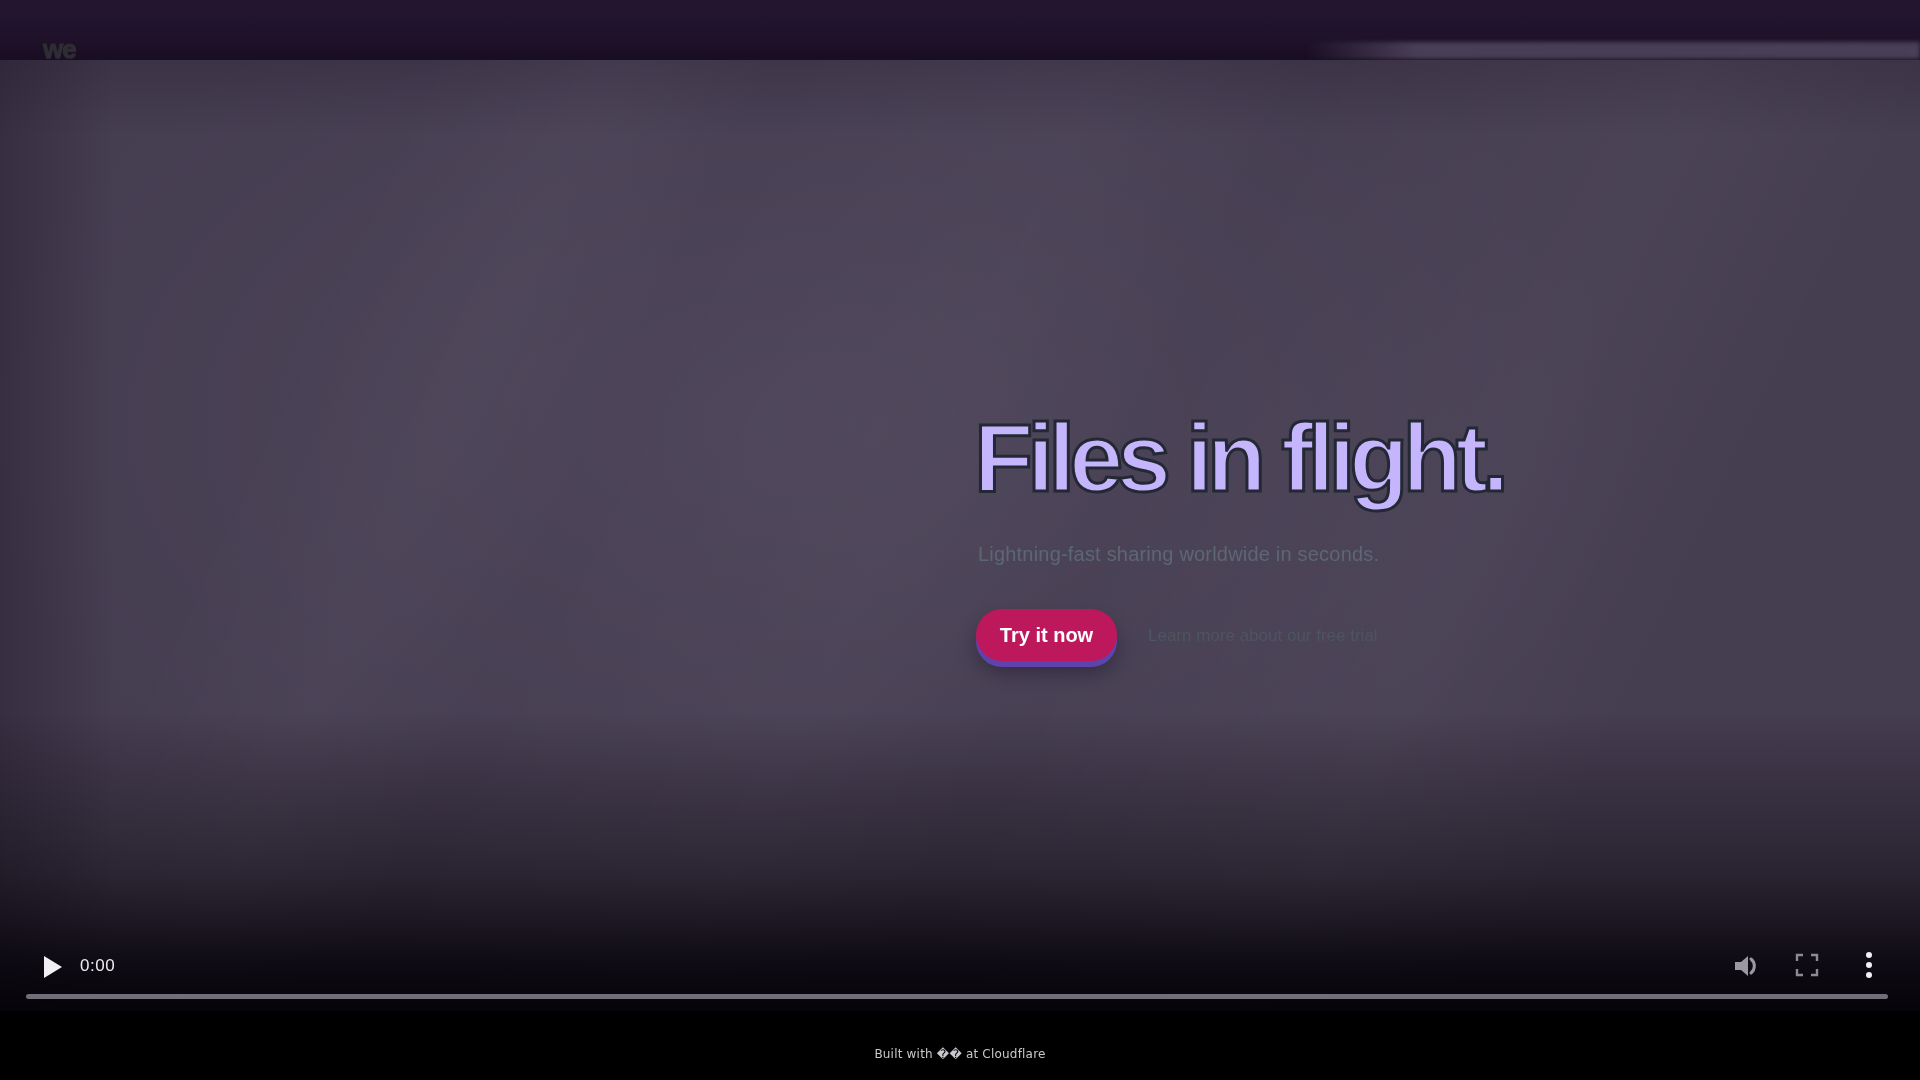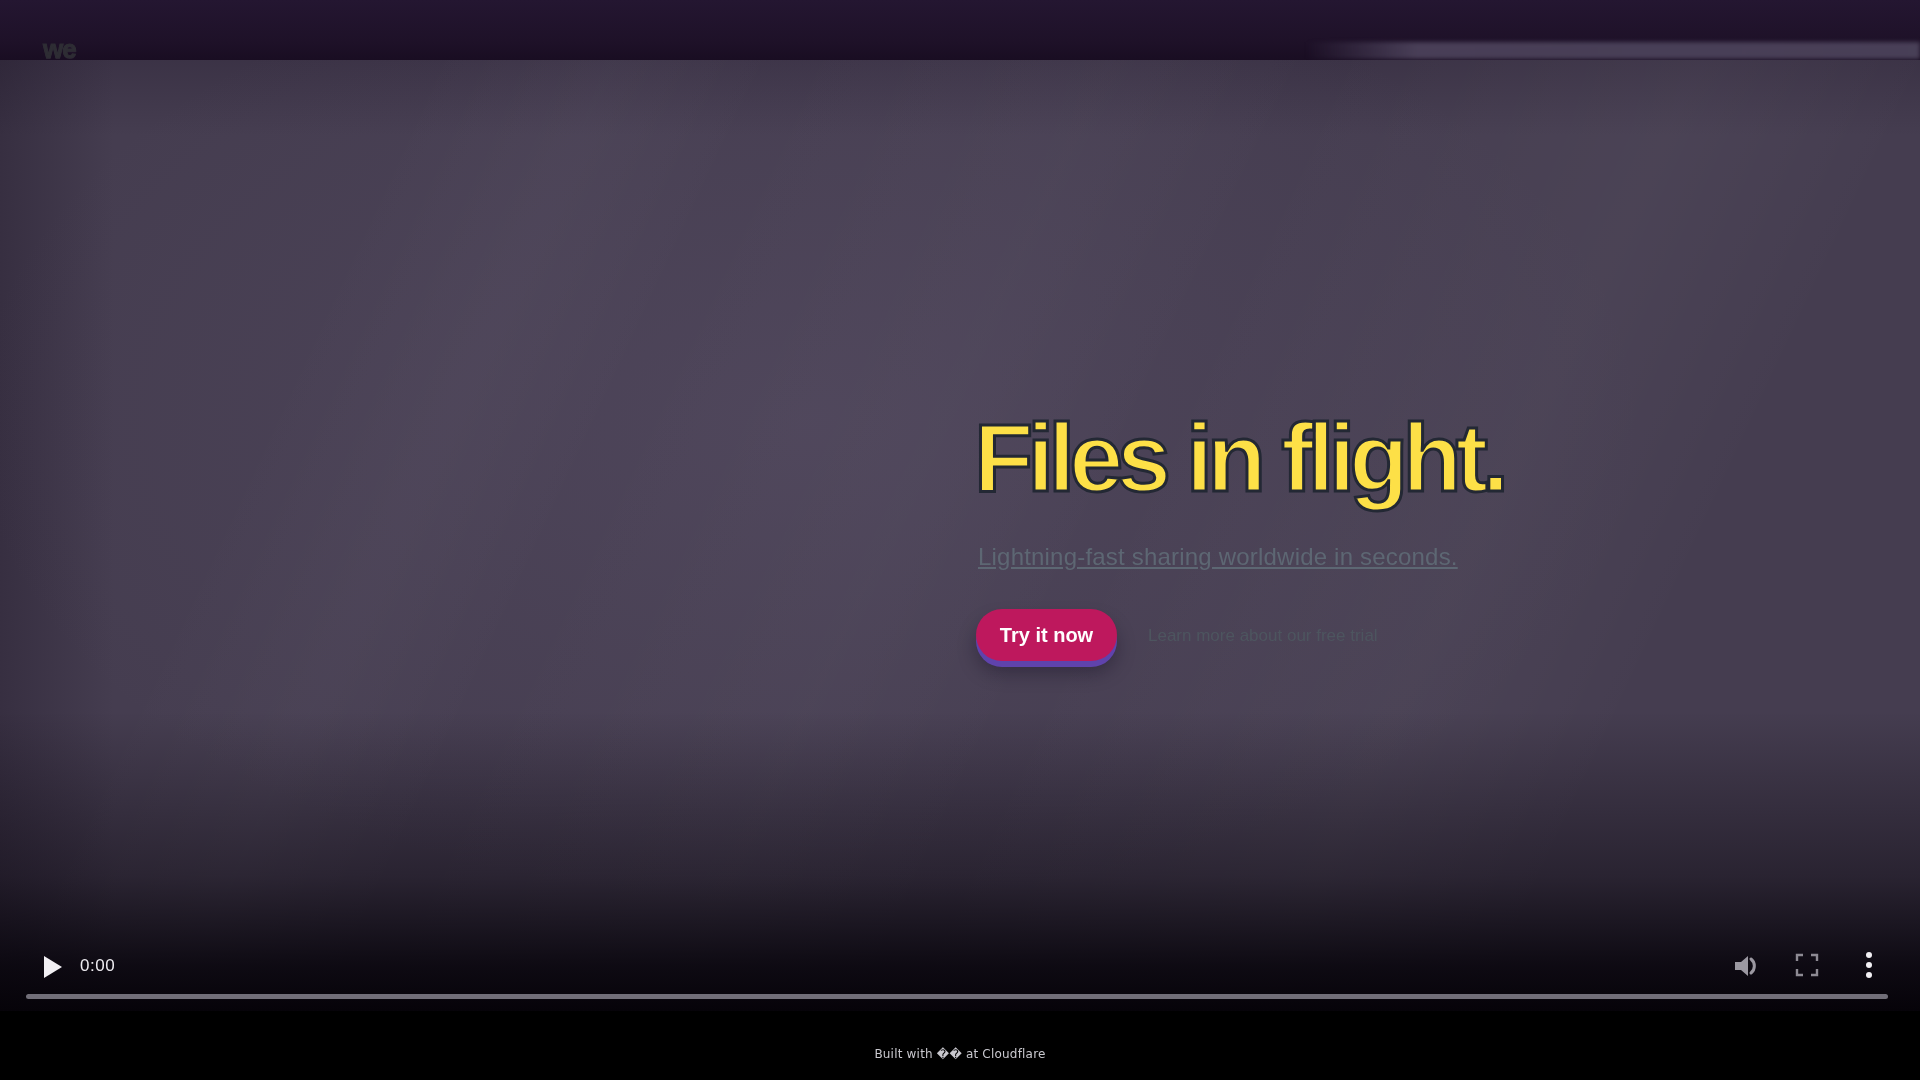--- a/index.html
+++ b/index.html
@@ -39,26 +39,26 @@
       linear-gradient(180deg,rgba(30,20,40,0.25) 0%,rgba(30,20,40,0) 8%);
   }
   .ctrl-shade{
     position:absolute;left:0;bottom:0;width:100%;height:300px;pointer-events:none;
     background:linear-gradient(to bottom,rgba(8,4,12,0) 0%,rgba(8,4,12,0.45) 55%,rgba(6,3,10,0.88) 85%,#060309 100%);
   }
   
   .headline{
     position:absolute;left:974px;top:346px;margin:0;
     font-size:97px;line-height:1.08;font-weight:700;
-    letter-spacing:-6px;color:#fde047;-webkit-text-stroke:3px #232834;
+    letter-spacing:-6px;color:#c4b5fd;-webkit-text-stroke:3px #232834;
     white-space:nowrap;
   }
   .subtitle{
     position:absolute;left:978px;top:483px;
-    font-size:24px;color:#5d6773;letter-spacing:0.2px;white-space:nowrap;text-decoration:underline;
+    font-size:20px;color:#5d6773;letter-spacing:0.2px;white-space:nowrap;
   }
   .cta-button{
     position:absolute;left:976px;top:549px;width:141px;height:52px;
     border:none;border-radius:27px;background:#be185d;color:#ffffff;
     font-family:"Liberation Sans",sans-serif;font-size:20px;font-weight:700;
     box-shadow:0 6px 0 rgba(97,69,178,0.95),0 12px 18px rgba(15,8,30,0.35);
     cursor:pointer;
   }
   .cta-link{
     position:absolute;left:1148px;top:566px;

